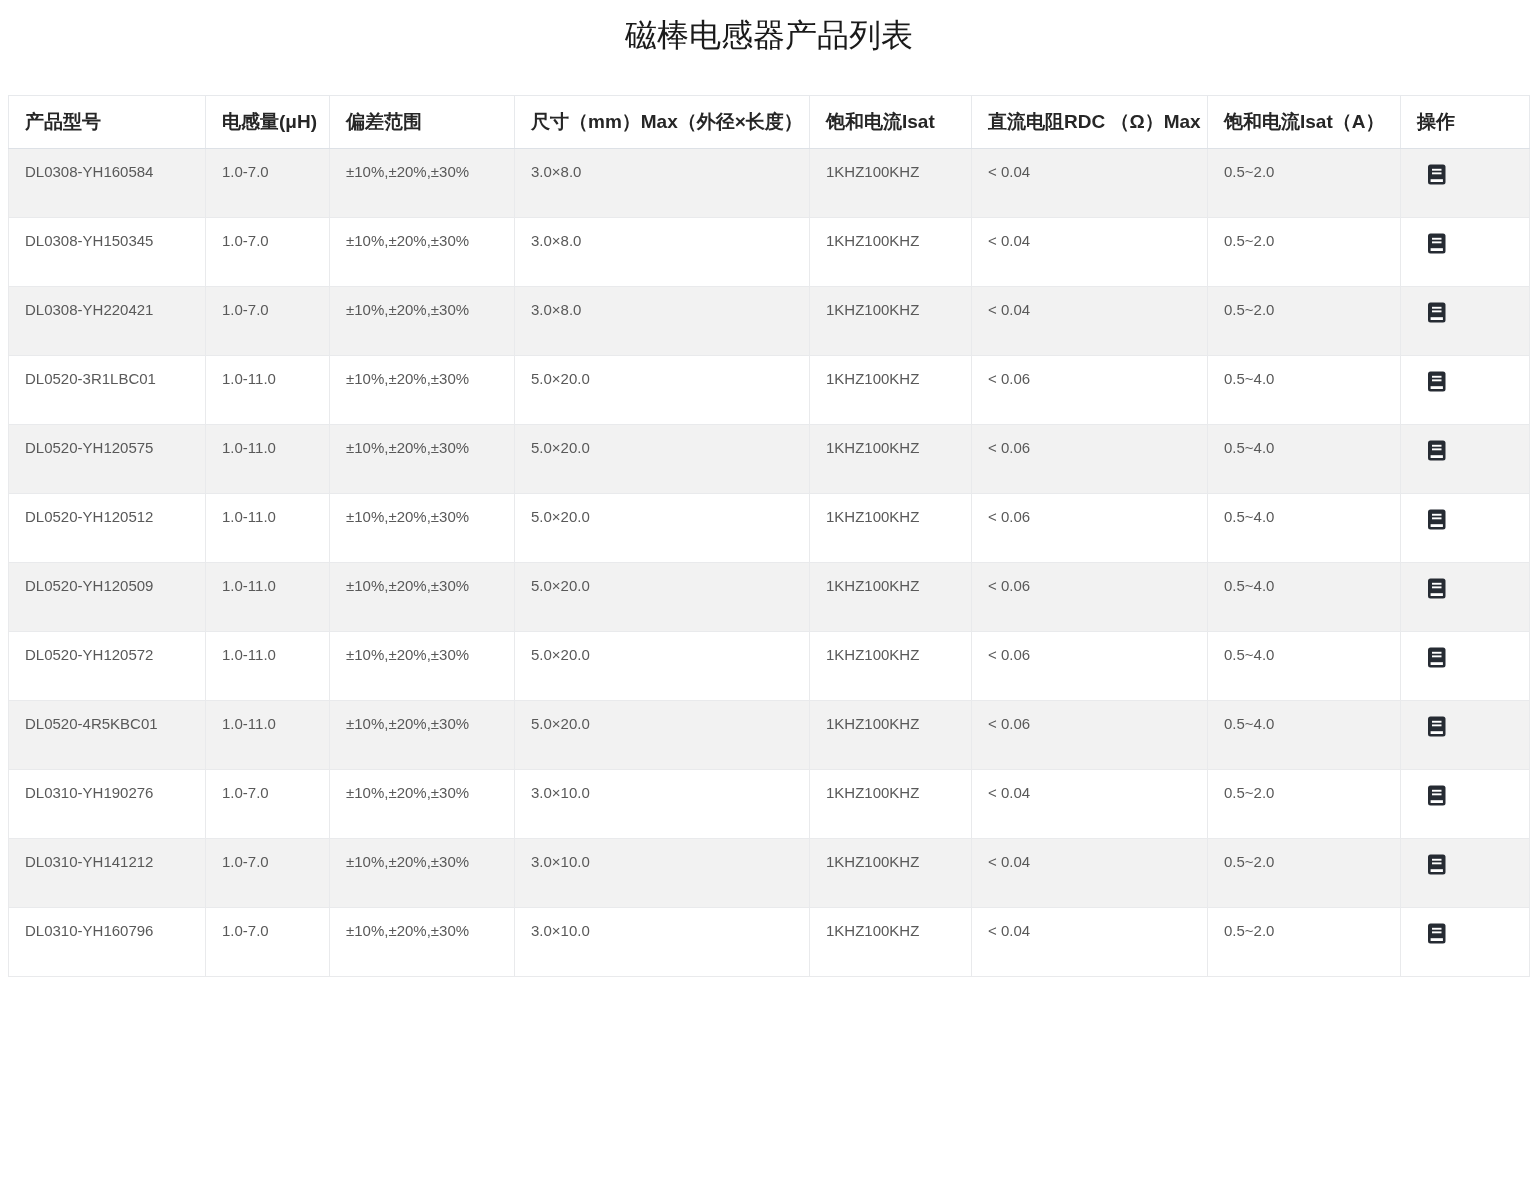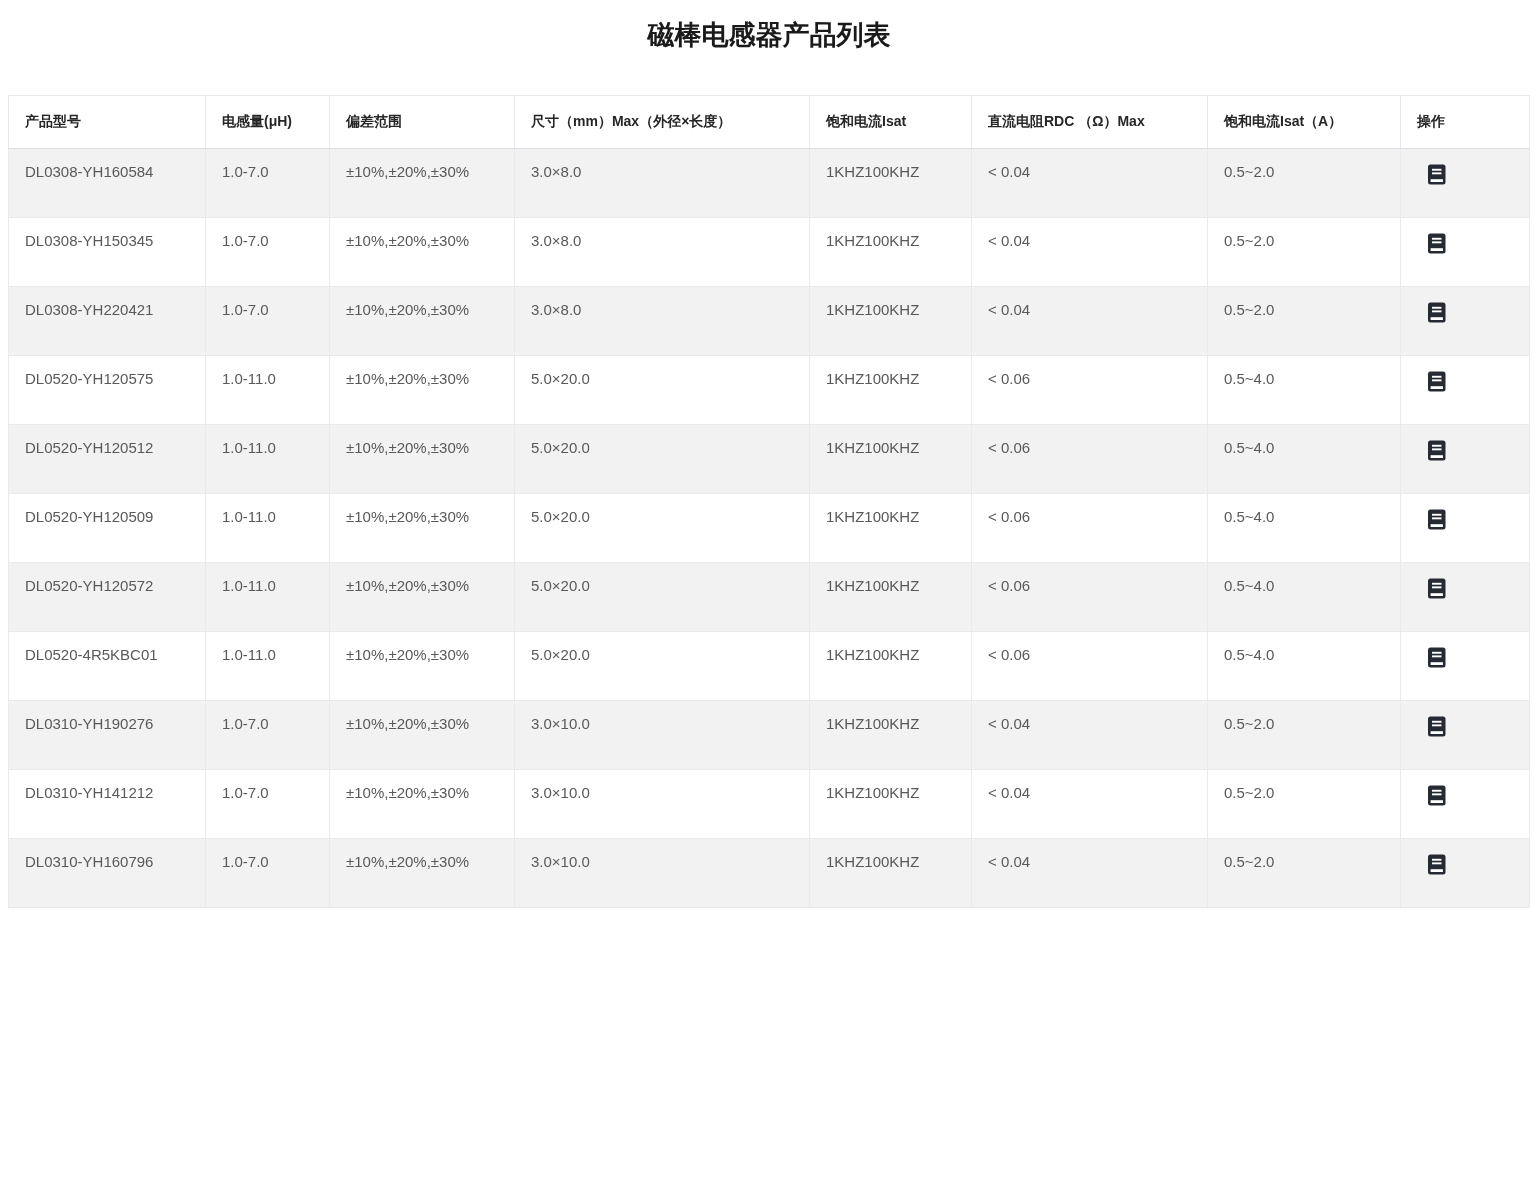--- a/index.html
+++ b/index.html
@@ -5,41 +5,41 @@
   html, body {
     margin: 0;
     padding: 0;
     background: #ffffff;
     width: 1538px;
     font-family: "Liberation Sans", "DejaVu Sans", sans-serif;
   }
   .page-title {
     margin: 21px 0 0 0;
     text-align: center;
-    font-size: 27px;
+    font-size: 32px;
     line-height: 28px;
-    font-weight: 700;
+    font-weight: 400;
     color: #1a1a1a;
   }
   .table-wrap {
     margin: 46px 8px 0 8px;
   }
   table.product-table {
     border-collapse: collapse;
     table-layout: fixed;
     width: 1521px;
   }
   .product-table th {
     box-sizing: border-box;
     height: 53px;
     padding: 0 16px;
     background: #ffffff;
     border: 1px solid #e7e9ec;
     border-bottom: 1px solid #dde1e6;
-    font-size: 14px;
+    font-size: 19px;
     font-weight: 700;
     color: #262626;
     text-align: left;
     vertical-align: middle;
     white-space: nowrap;
     overflow: hidden;
   }
   .product-table td {
     box-sizing: border-box;
     height: 69px;
@@ -147,20 +147,39 @@
         <svg width="20" height="21" viewBox="0 0 20 21" aria-hidden="true">
           <rect x="1" y="0.5" width="17.5" height="20" rx="2.5" fill="#262b33"></rect>
           <rect x="5" y="4.8" width="9.5" height="1.9" fill="#ffffff"></rect>
           <rect x="5" y="8.4" width="9.5" height="1.9" fill="#ffffff"></rect>
           <rect x="3.6" y="15.2" width="12.3" height="2.8" fill="#ffffff"></rect>
         </svg>
       </button>
     </td>
   </tr>
         <tr>
+    <td>DL0520-3R1LBC01</td>
+    <td>1.0-11.0</td>
+    <td>±10%,±20%,±30%</td>
+    <td>5.0×20.0</td>
+    <td>1KHZ100KHZ</td>
+    <td>&lt; 0.06</td>
+    <td>0.5~4.0</td>
+    <td>
+      <button class="action-btn">
+        <svg width="20" height="21" viewBox="0 0 20 21" aria-hidden="true">
+          <rect x="1" y="0.5" width="17.5" height="20" rx="2.5" fill="#262b33"></rect>
+          <rect x="5" y="4.8" width="9.5" height="1.9" fill="#ffffff"></rect>
+          <rect x="5" y="8.4" width="9.5" height="1.9" fill="#ffffff"></rect>
+          <rect x="3.6" y="15.2" width="12.3" height="2.8" fill="#ffffff"></rect>
+        </svg>
+      </button>
+    </td>
+  </tr>
+        <tr>
     <td>DL0520-YH120575</td>
     <td>1.0-11.0</td>
     <td>±10%,±20%,±30%</td>
     <td>5.0×20.0</td>
     <td>1KHZ100KHZ</td>
     <td>&lt; 0.06</td>
     <td>0.5~4.0</td>
     <td>
       <button class="action-btn">
         <svg width="20" height="21" viewBox="0 0 20 21" aria-hidden="true">

